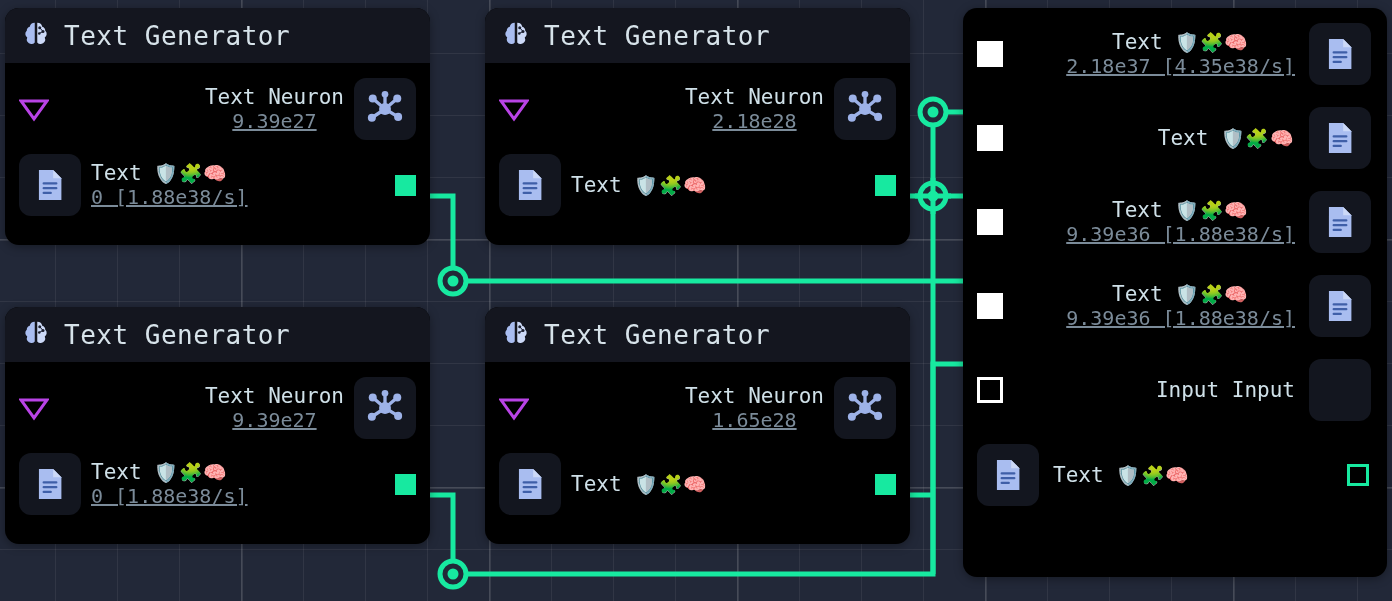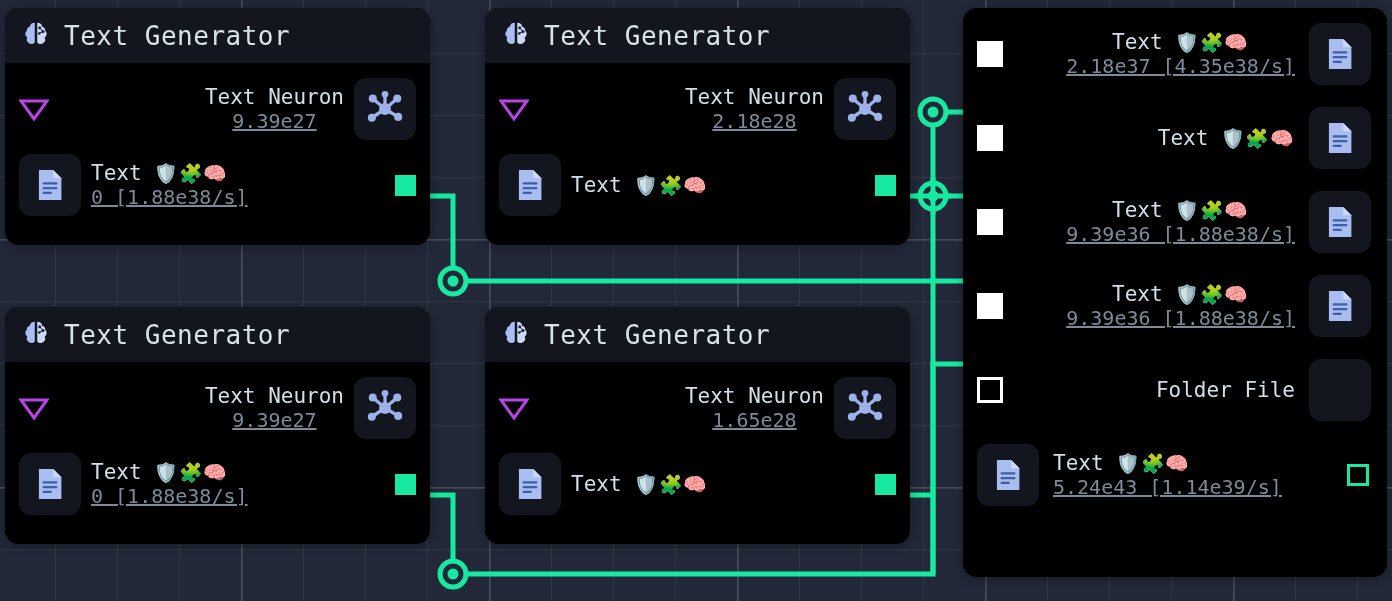--- a/index.html
+++ b/index.html
@@ -481,39 +481,38 @@
               <path d="M8 11h8 M8 14h8 M8 17h4.5"></path>
             </g>
         </svg>
       </span>
     </div>
 
     <div class="frow">
       <span class="fcheck hollow"></span>
       <span class="fspacer"></span>
       <span class="txtblock">
-        <span class="t-main">Folder File</span>
+        <span class="t-main">Input Input</span>
       </span>
       <span class="tile empty"></span>
     </div>
 
     <div class="frow" style="height:86px;">
       <span class="tile">
         <svg width="38" height="38" viewBox="0 0 24 24">
           <path fill="#a9bdf0" d="M5 2.5h9l5.2 5.2V21.5H5z"></path>
             <path fill="#ccd9f7" d="M14 2.5l5.2 5.2H14z"></path>
           <g stroke="#3f5fa8" stroke-width="1.4" stroke-linecap="round">
               <path d="M8 11h8 M8 14h8 M8 17h4.5"></path>
             </g>
         </svg>
       </span>
       <span class="txtblock left">
         <span class="t-main">
           <span>Text</span>
           <span class="glyphs">🛡️🧩🧠</span>
         </span>
-        <span class="t-sub">5.24e43 [1.14e39/s]</span>
       </span>
       <span class="fspacer"></span>
       <span class="port outline-g" style="right:18px;top:50%;margin-top:-11px;width:22px;height:22px;"></span>
     </div>
   </div>
 </div>
 
 </body></html>

